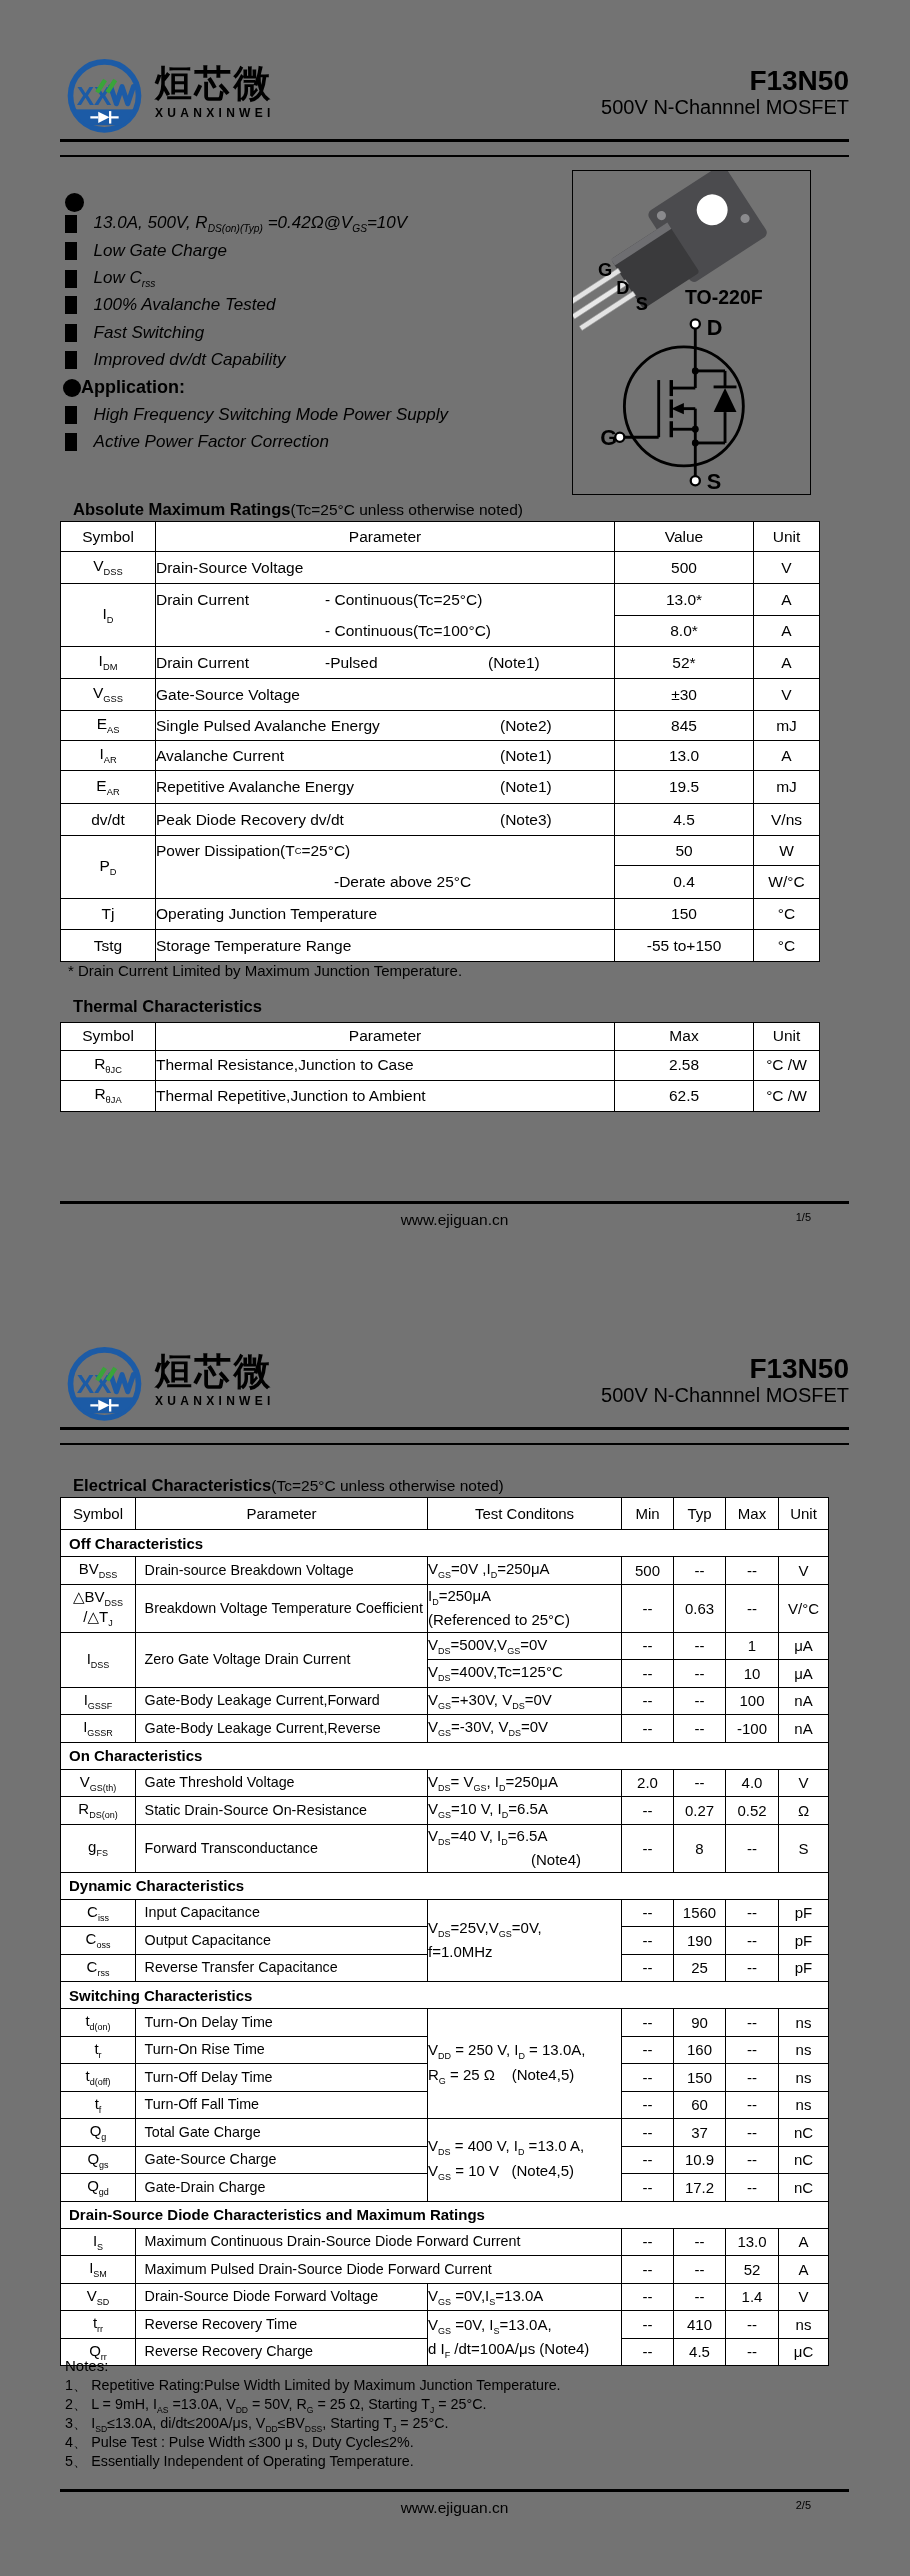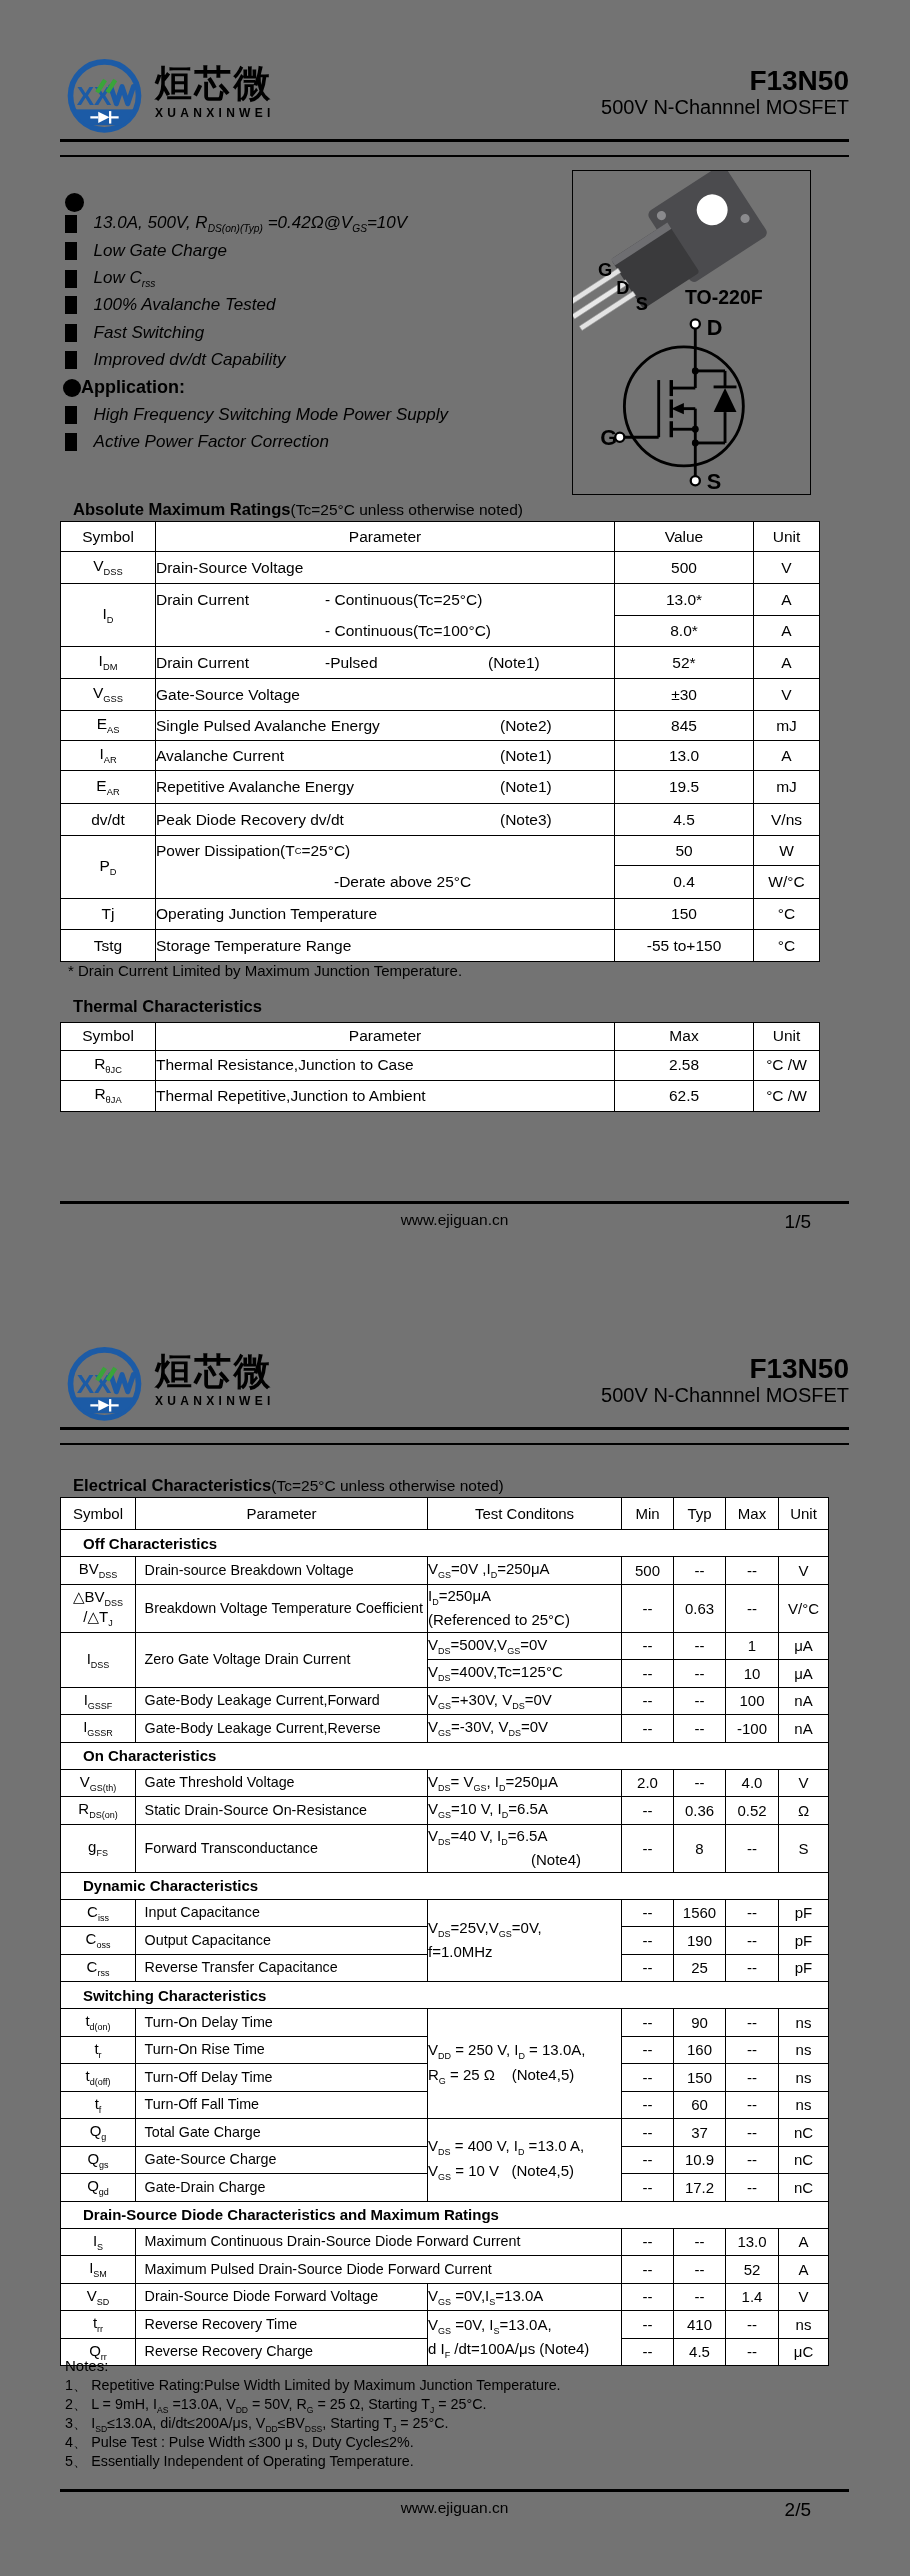--- a/index.html
+++ b/index.html
@@ -40,33 +40,33 @@
   .noteabs{position:absolute;left:344px;top:50%;transform:translateY(-50%);}
   .flexrow{display:flex;align-items:center;}
   .w295{display:inline-block;width:169px;flex:none;}
   .w285{display:inline-block;width:163px;flex:none;}
   .idline{height:31px;display:flex;align-items:center;}
   .pdl1{height:30px;display:flex;align-items:center;}
   .pdl2{height:32px;display:flex;align-items:center;padding-left:178px;}
   tr.h47{height:27px;} tr.h48{height:27.5px;} tr.h52{height:30px;} tr.h53{height:30px;}
   tr.h54{height:31px;} tr.h55{height:32px;margin-left:24px;} tr.h56{height:32px;} tr.h57{height:33px;}
   tr.h67{height:38px;} tr.h78{height:45px;}
-  tr.sec td{font-weight:bold;font-size:16px;text-align:left;padding-left:22px;}
+  tr.sec td{font-weight:bold;font-size:16px;text-align:left;padding-left:8px;}
   table.elec td{font-size:15px;}
   table.elec td.pl{font-size:14.3px;padding-left:8.6px;line-height:1.45;}
   td.tc{text-align:left;padding-left:8px;font-size:14.3px;line-height:1.5;}
   .tc-note-r{text-align:right;padding-right:40px;}
   .footnote{position:absolute;left:68px;font-size:15px;}
   
   .notes-label{position:absolute;left:65px;font-size:15px;}
   .note-item{position:absolute;left:65px;font-size:14.3px;}
   
   .foot-rule{position:absolute;left:60px;width:789px;height:2.9px;background:#000;top:1201px;}
   .foot-site{position:absolute;left:60px;width:789px;top:1211px;text-align:center;font-size:15.5px;}
-  .foot-page{position:absolute;right:99px;top:1211px;font-size:19px;}
+  .foot-page{position:absolute;right:99px;top:1211px;font-size:11px;}
 </style>
 </head>
 <body>
 
 <div class="page">
 
   <div class="logo-wrap">
     <svg width="85" height="85" viewBox="0 0 150 150" style="overflow:visible">
       <defs>
           <clipPath id="lc1">
@@ -452,21 +452,21 @@
       <td class="c">2.0</td>
       <td class="c">--</td>
       <td class="c">4.0</td>
       <td class="c">V</td>
     </tr>
     <tr class="h48">
       <td class="c">R<sub>DS(on)</sub></td>
       <td class="pl">Static Drain-Source On-Resistance</td>
       <td class="tc">V<sub>GS</sub>=10 V, I<sub>D</sub>=6.5A</td>
       <td class="c">--</td>
-      <td class="c">0.36</td>
+      <td class="c">0.27</td>
       <td class="c">0.52</td>
       <td class="c">Ω</td>
     </tr>
     <tr class="h67">
       <td class="c">g<sub>FS</sub></td>
       <td class="pl">Forward Transconductance</td>
       <td class="tc">
             <div>V<sub>DS</sub>=40 V, I<sub>D</sub>=6.5A</div>
             <div class="tc-note-r">(Note4)</div>
           </td>

